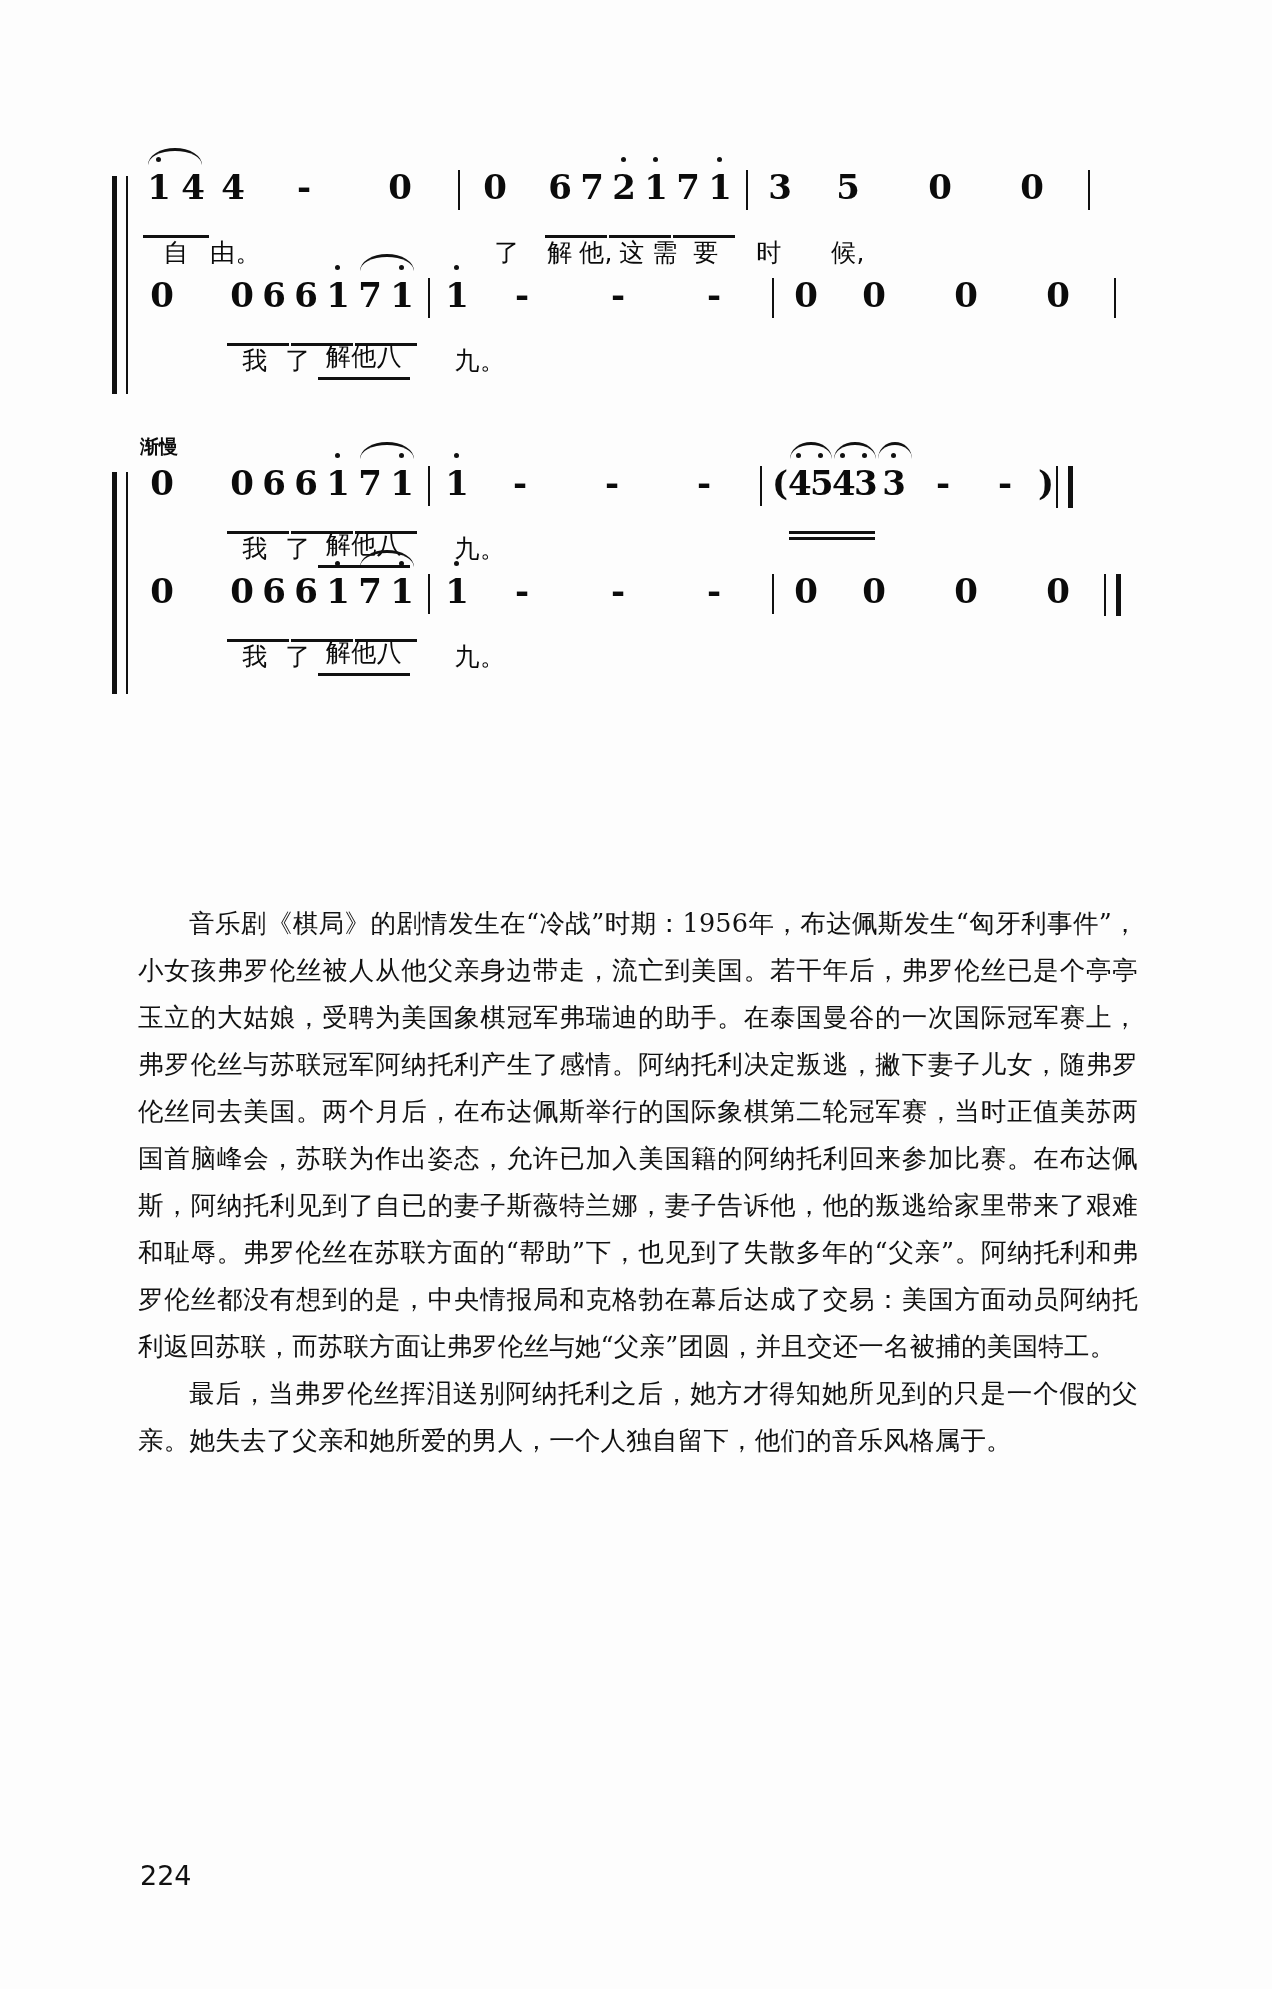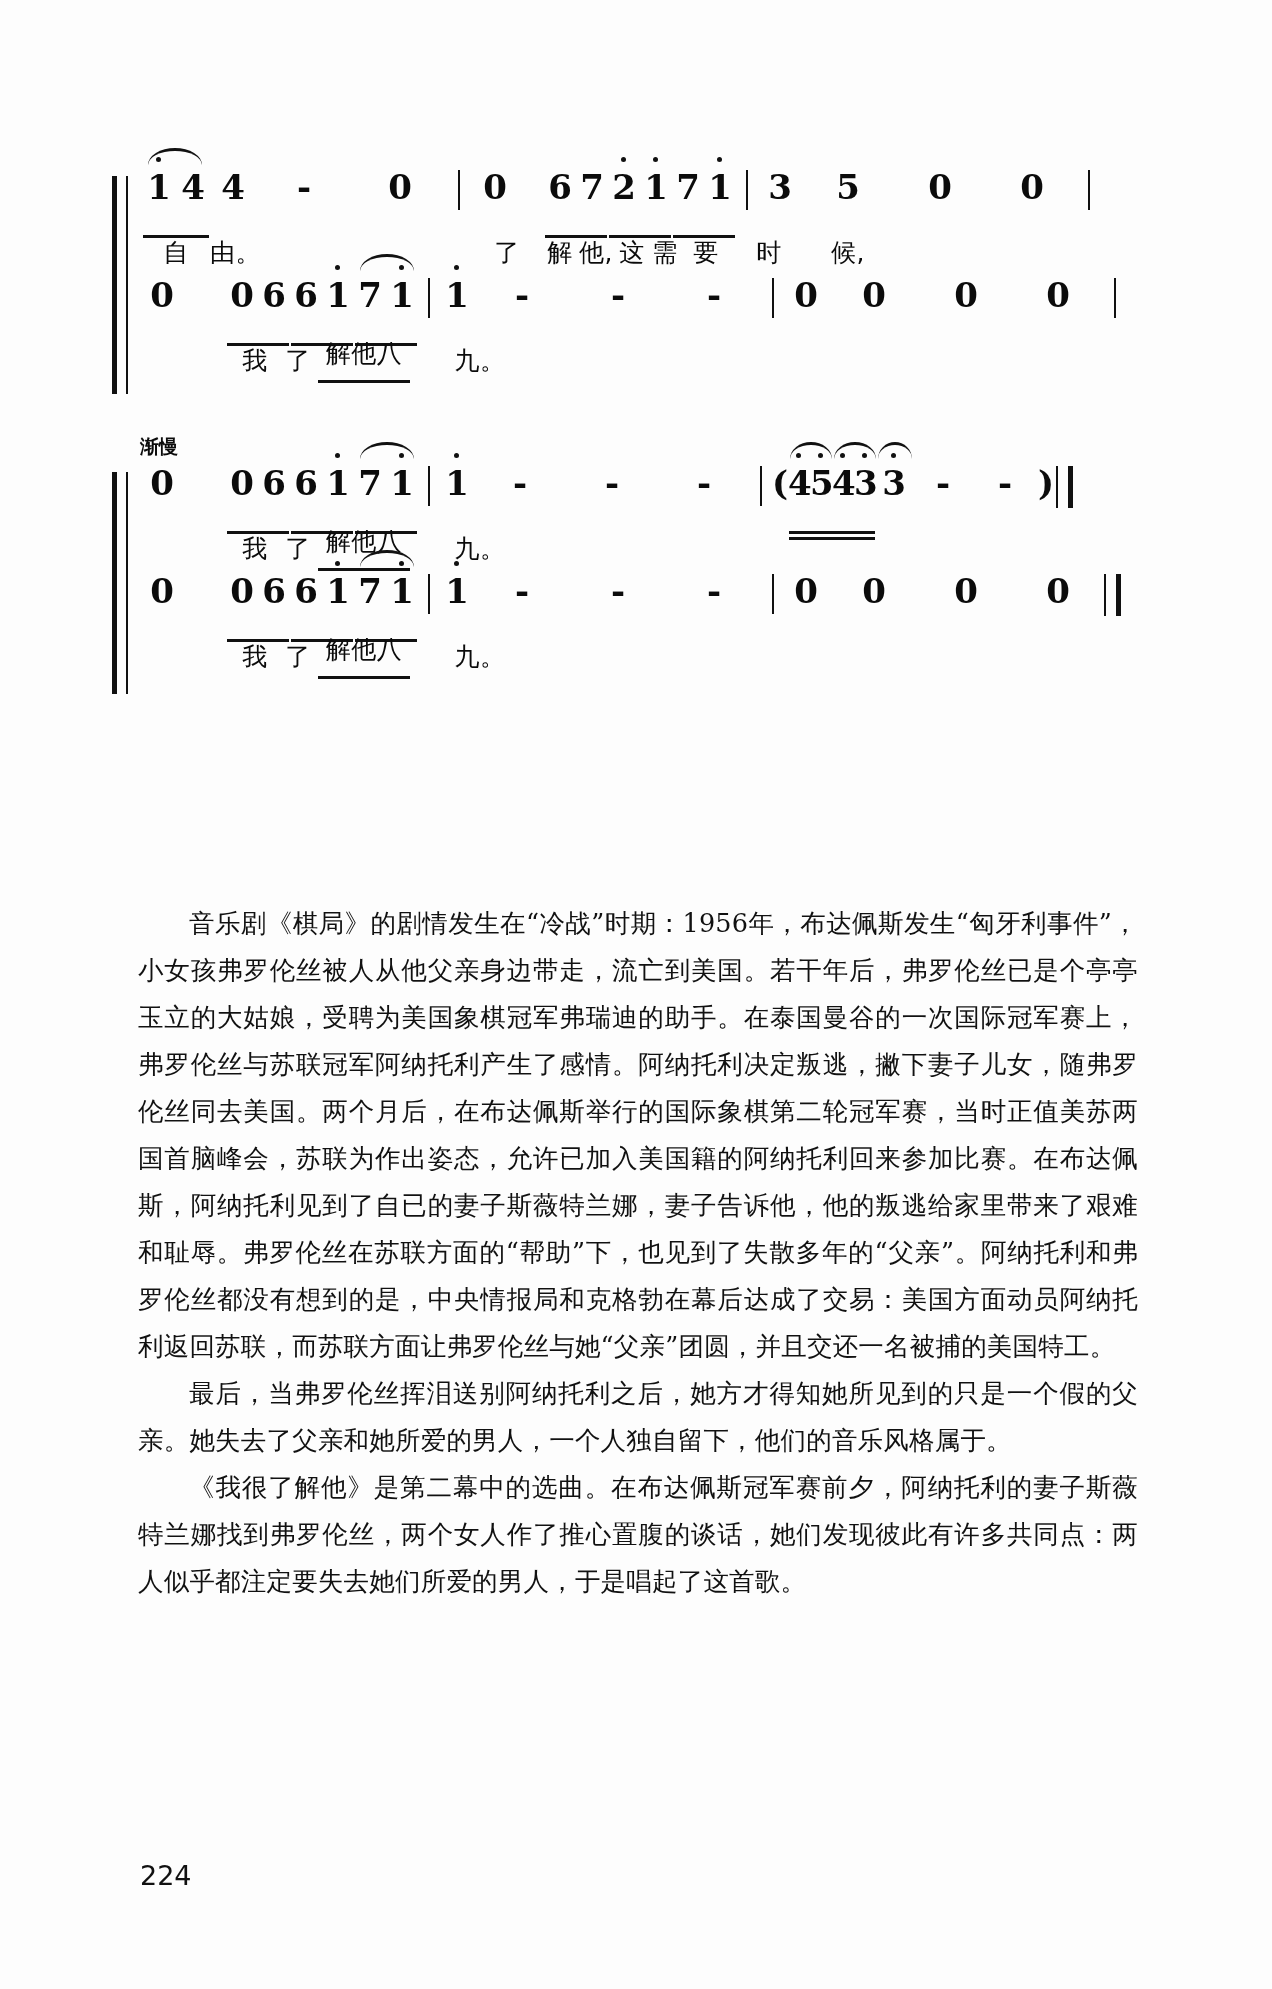--- a/index.html
+++ b/index.html
@@ -170,21 +170,21 @@
 
   .paren {
     font-size: 34px;
     font-weight: bold;
     line-height: 34px;
     display: inline-block;
   }
 
   .lyric-ul {
     border-bottom: 3px solid #111;
-    padding-bottom: 10px;
+    padding-bottom: 4px;
   }
 
   
   .body-text {
     position: absolute;
     left: 138px;
     top: 900px;
     width: 1000px;
     font-family: "DejaVu Serif", "Liberation Serif", serif;
     font-size: 25.5px;
@@ -395,18 +395,17 @@
           <span style="width:44px"></span>
           <span style="width:52px;text-align:center">九。</span>
         </div>
       </div>
     </div>
   </div>
 
   <div class="body-text">
     <p>音乐剧《棋局》的剧情发生在“冷战”时期：1956年，布达佩斯发生“匈牙利事件”，小女孩弗罗伦丝被人从他父亲身边带走，流亡到美国。若干年后，弗罗伦丝已是个亭亭玉立的大姑娘，受聘为美国象棋冠军弗瑞迪的助手。在泰国曼谷的一次国际冠军赛上，弗罗伦丝与苏联冠军阿纳托利产生了感情。阿纳托利决定叛逃，撇下妻子儿女，随弗罗伦丝同去美国。两个月后，在布达佩斯举行的国际象棋第二轮冠军赛，当时正值美苏两国首脑峰会，苏联为作出姿态，允许已加入美国籍的阿纳托利回来参加比赛。在布达佩斯，阿纳托利见到了自已的妻子斯薇特兰娜，妻子告诉他，他的叛逃给家里带来了艰难和耻辱。弗罗伦丝在苏联方面的“帮助”下，也见到了失散多年的“父亲”。阿纳托利和弗罗伦丝都没有想到的是，中央情报局和克格勃在幕后达成了交易：美国方面动员阿纳托利返回苏联，而苏联方面让弗罗伦丝与她“父亲”团圆，并且交还一名被捕的美国特工。</p>
     <p>最后，当弗罗伦丝挥泪送别阿纳托利之后，她方才得知她所见到的只是一个假的父亲。她失去了父亲和她所爱的男人，一个人独自留下，他们的音乐风格属于。</p>
-    <p>《我很了解他》是第二幕中的选曲。在布达佩斯冠军赛前夕，阿纳托利的妻子斯薇特兰娜找到弗罗伦丝，两个女人作了推心置腹的谈话，她们发现彼此有许多共同点：两人似乎都注定要失去她们所爱的男人，于是唱起了这首歌。</p>
   </div>
 
   <div class="page-number">224</div>
 
 </div>
 
 </body></html>

